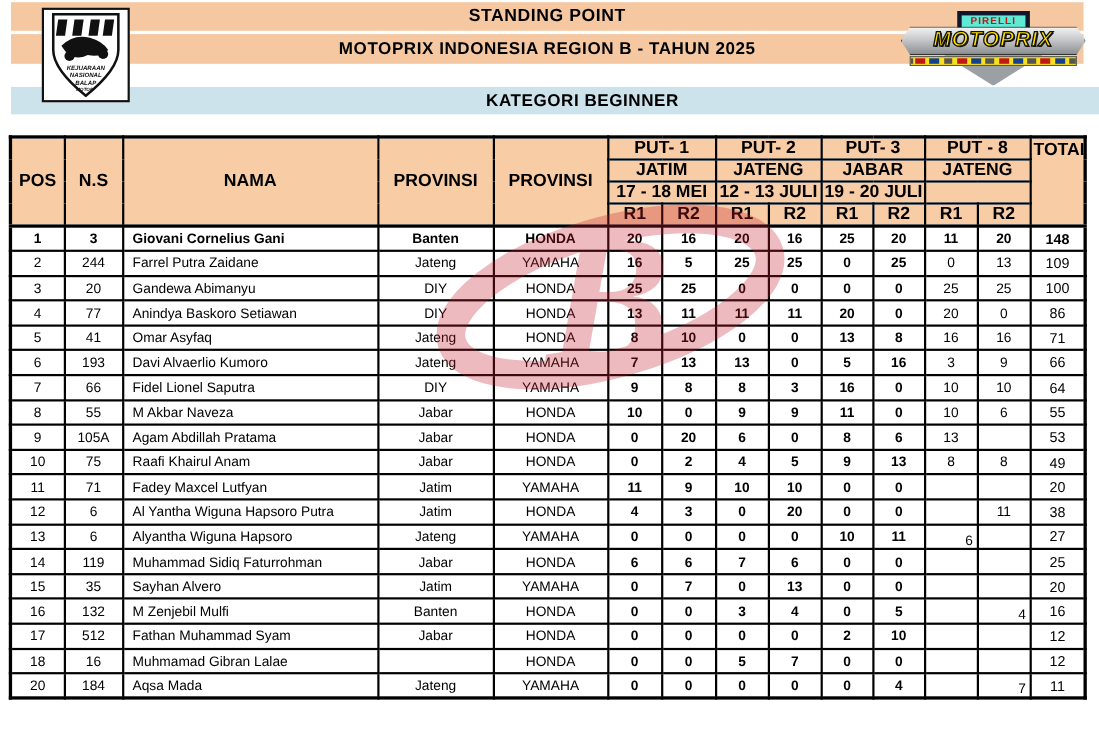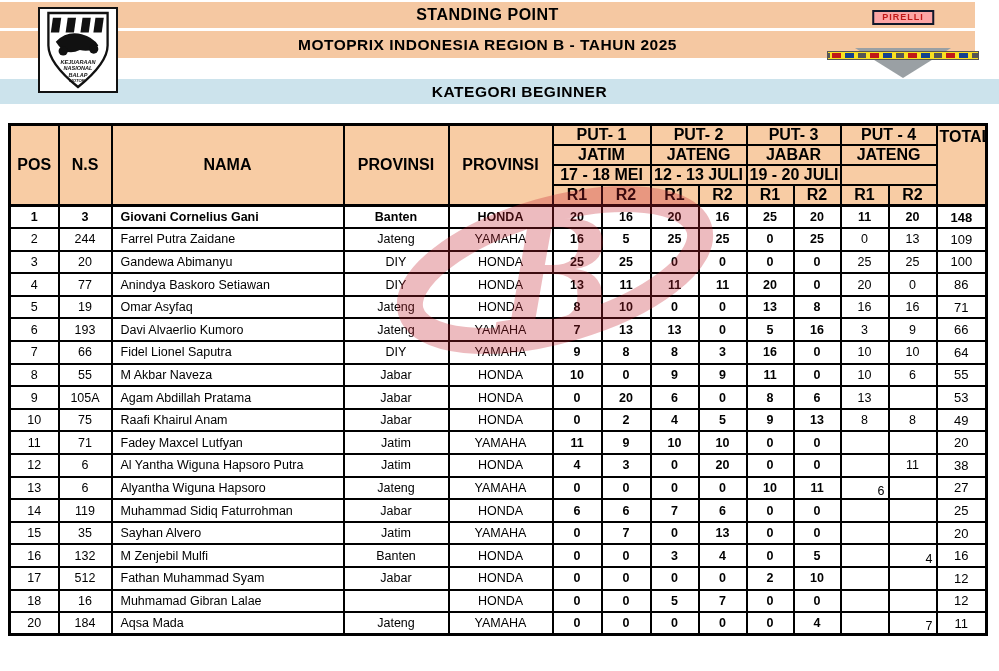--- a/index.html
+++ b/index.html
@@ -2,21 +2,21 @@
 <html><head>
 <meta charset="utf-8">
 <style>
   html,body{margin:0;padding:0;}
   body{
     width:999px;height:671px;position:relative;background:#fff;
     font-family:"Liberation Sans","DejaVu Sans",sans-serif;color:#000;
     overflow:hidden;
   }
   
-  .band{position:absolute;left:0;width:975px;display:flex;align-items:center;justify-content:center;}
+  .band{position:absolute;left:10px;width:975px;display:flex;align-items:center;justify-content:center;}
   .band-orange{background:#f5c8a2;}
   .band-blue{background:#cce3ec;padding-left:32px;}
   #band1{top:2px;height:26px;}
   #band2{top:31px;height:27px;}
   #band3{top:79px;height:25px;}
   .band-title{font-weight:bold;font-size:16px;letter-spacing:.5px;}
   #band2 .band-title{font-size:15.5px;}
   #band3 .band-title{font-size:15.5px;}
 
   
@@ -27,21 +27,21 @@
   }
   
   .mpx{position:absolute;right:12px;top:8px;width:168px;height:74px;z-index:3;}
   .mpx-tail{
     position:absolute;left:50%;top:40px;transform:translateX(-50%);
     width:96px;height:30px;background:#9aa0a4;
     clip-path:polygon(0 0,100% 0,50% 100%);
   }
   .mpx-pirelli{
     position:absolute;left:50%;top:2px;transform:translateX(-50%);
-    background:#fca5a5;border:2px solid #0f172a;color:#c01818;
+    background:#5eead4;border:4px solid #0f172a;color:#c01818;
     font-weight:bold;font-size:9px;letter-spacing:1px;padding:0 8px;line-height:11px;
   }
   .mpx-banner{
     position:absolute;left:0;top:16px;width:168px;height:26px;
     background:linear-gradient(#f2f2f2 0%,#c7c9cc 45%,#8d9093 100%);
     clip-path:polygon(0 50%,5% 0,95% 0,100% 50%,95% 100%,5% 100%);
     display:flex;align-items:center;justify-content:center;
     border:1px solid #333;box-sizing:border-box;
   }
   .mpx-title{
@@ -116,20 +116,23 @@
       <text x="40" y="65">NASIONAL</text>
       <text x="40" y="72">BALAP</text>
       <text x="39" y="78" font-size="4.5">MOTOR</text>
     </g>
   </svg>
 </div>
 
 <div class="mpx">
   <div class="mpx-tail"></div>
   <div class="mpx-pirelli">PIRELLI</div>
+  <div class="mpx-banner">
+    <span class="mpx-title">MOTOPRIX</span>
+  </div>
   <div class="mpx-sponsors"></div>
 </div>
 
 <div class="tbl-wrap">
 <table class="standings">
   <colgroup>
     <col style="width:49px">
         <col style="width:53px">
         <col style="width:232px">
     <col style="width:105px">
@@ -147,21 +150,21 @@
   <thead>
     <tr class="h-put">
       <th rowspan="4">POS</th>
       <th rowspan="4">N.S</th>
       <th rowspan="4">NAMA</th>
       <th rowspan="4">PROVINSI</th>
       <th rowspan="4">PROVINSI</th>
       <th colspan="2">PUT- 1</th>
       <th colspan="2">PUT- 2</th>
       <th colspan="2">PUT- 3</th>
-      <th colspan="2">PUT - 4</th>
+      <th colspan="2">PUT - 8</th>
       <th rowspan="4" class="total-th">
         <div class="total-inner">
           <span>TOTAL</span>
           <span>POINT</span>
         </div>
       </th>
     </tr>
     <tr class="h-loc">
       <th colspan="2">JATIM</th>
       <th colspan="2">JATENG</th>
@@ -245,21 +248,21 @@
           <td class="b">11</td>
           <td class="b">11</td>
           <td class="b">20</td>
           <td class="b">0</td>
           <td>20</td>
           <td>0</td>
           <td class="total">86</td>
         </tr>
         <tr>
           <td>5</td>
-          <td>19</td>
+          <td>41</td>
           <td class="left">Omar Asyfaq</td>
           <td>Jateng</td>
           <td>HONDA</td>
           <td class="b">8</td>
           <td class="b">10</td>
           <td class="b">0</td>
           <td class="b">0</td>
           <td class="b">13</td>
           <td class="b">8</td>
           <td>16</td>

